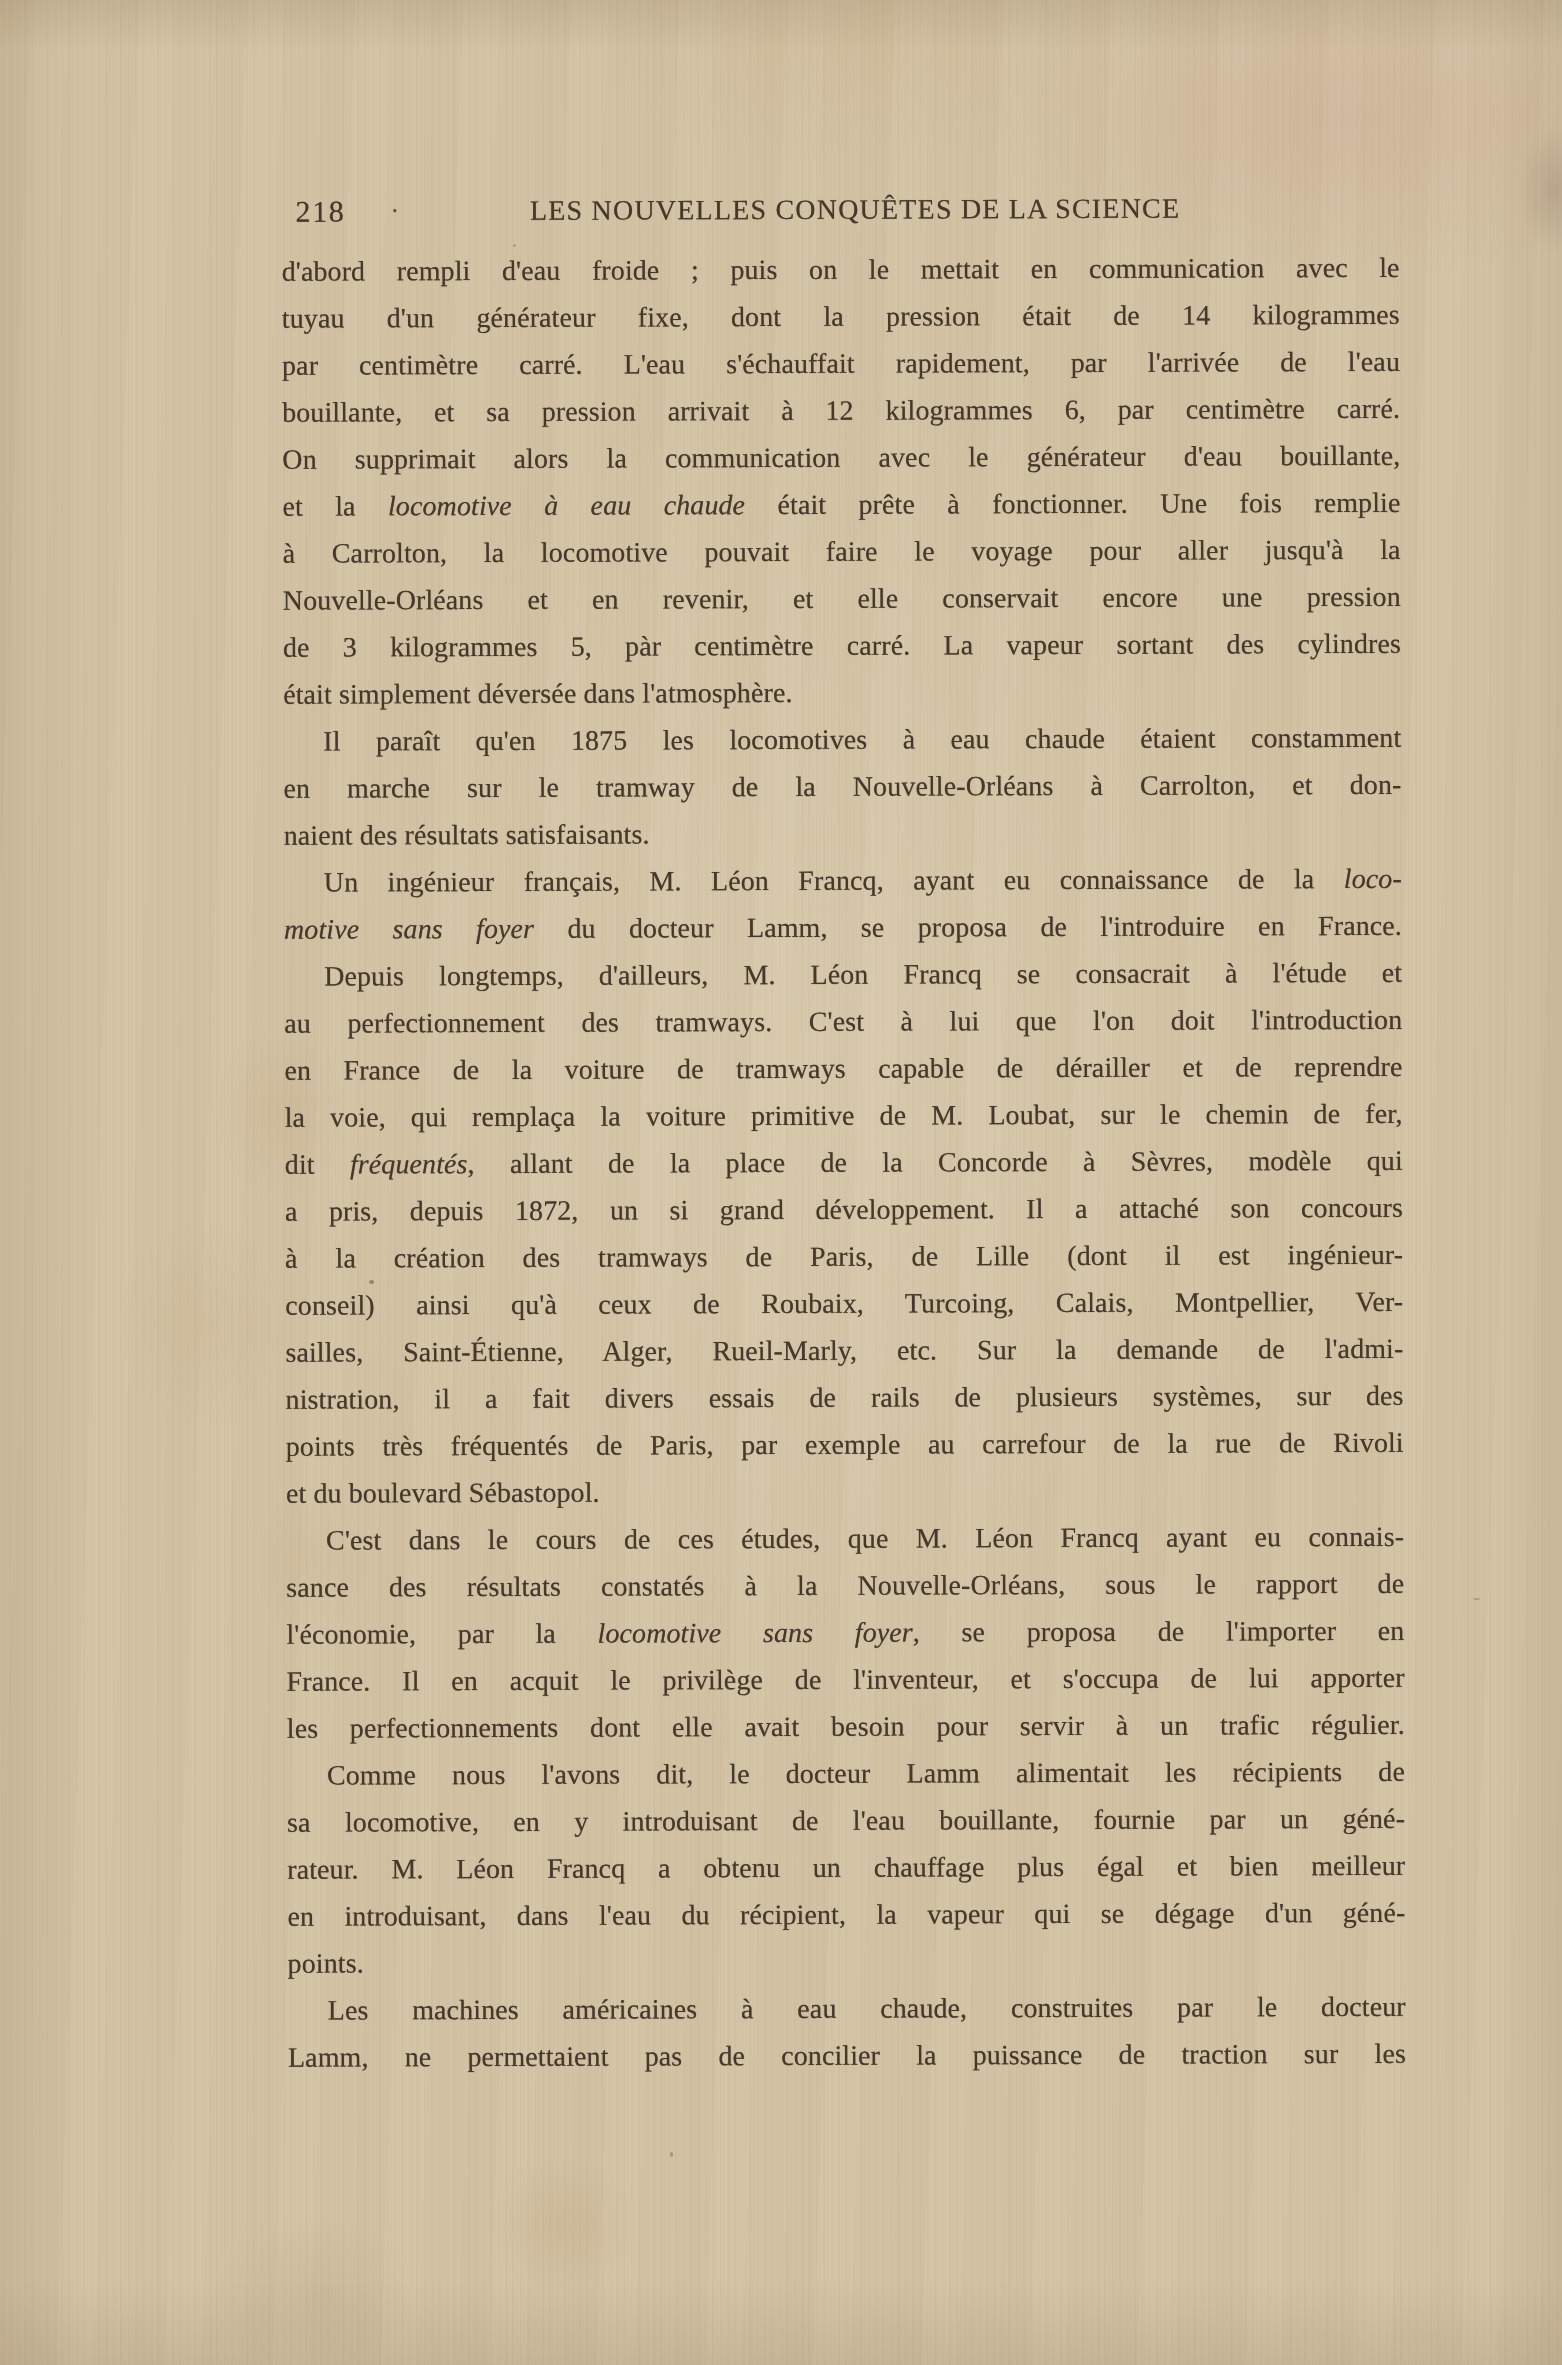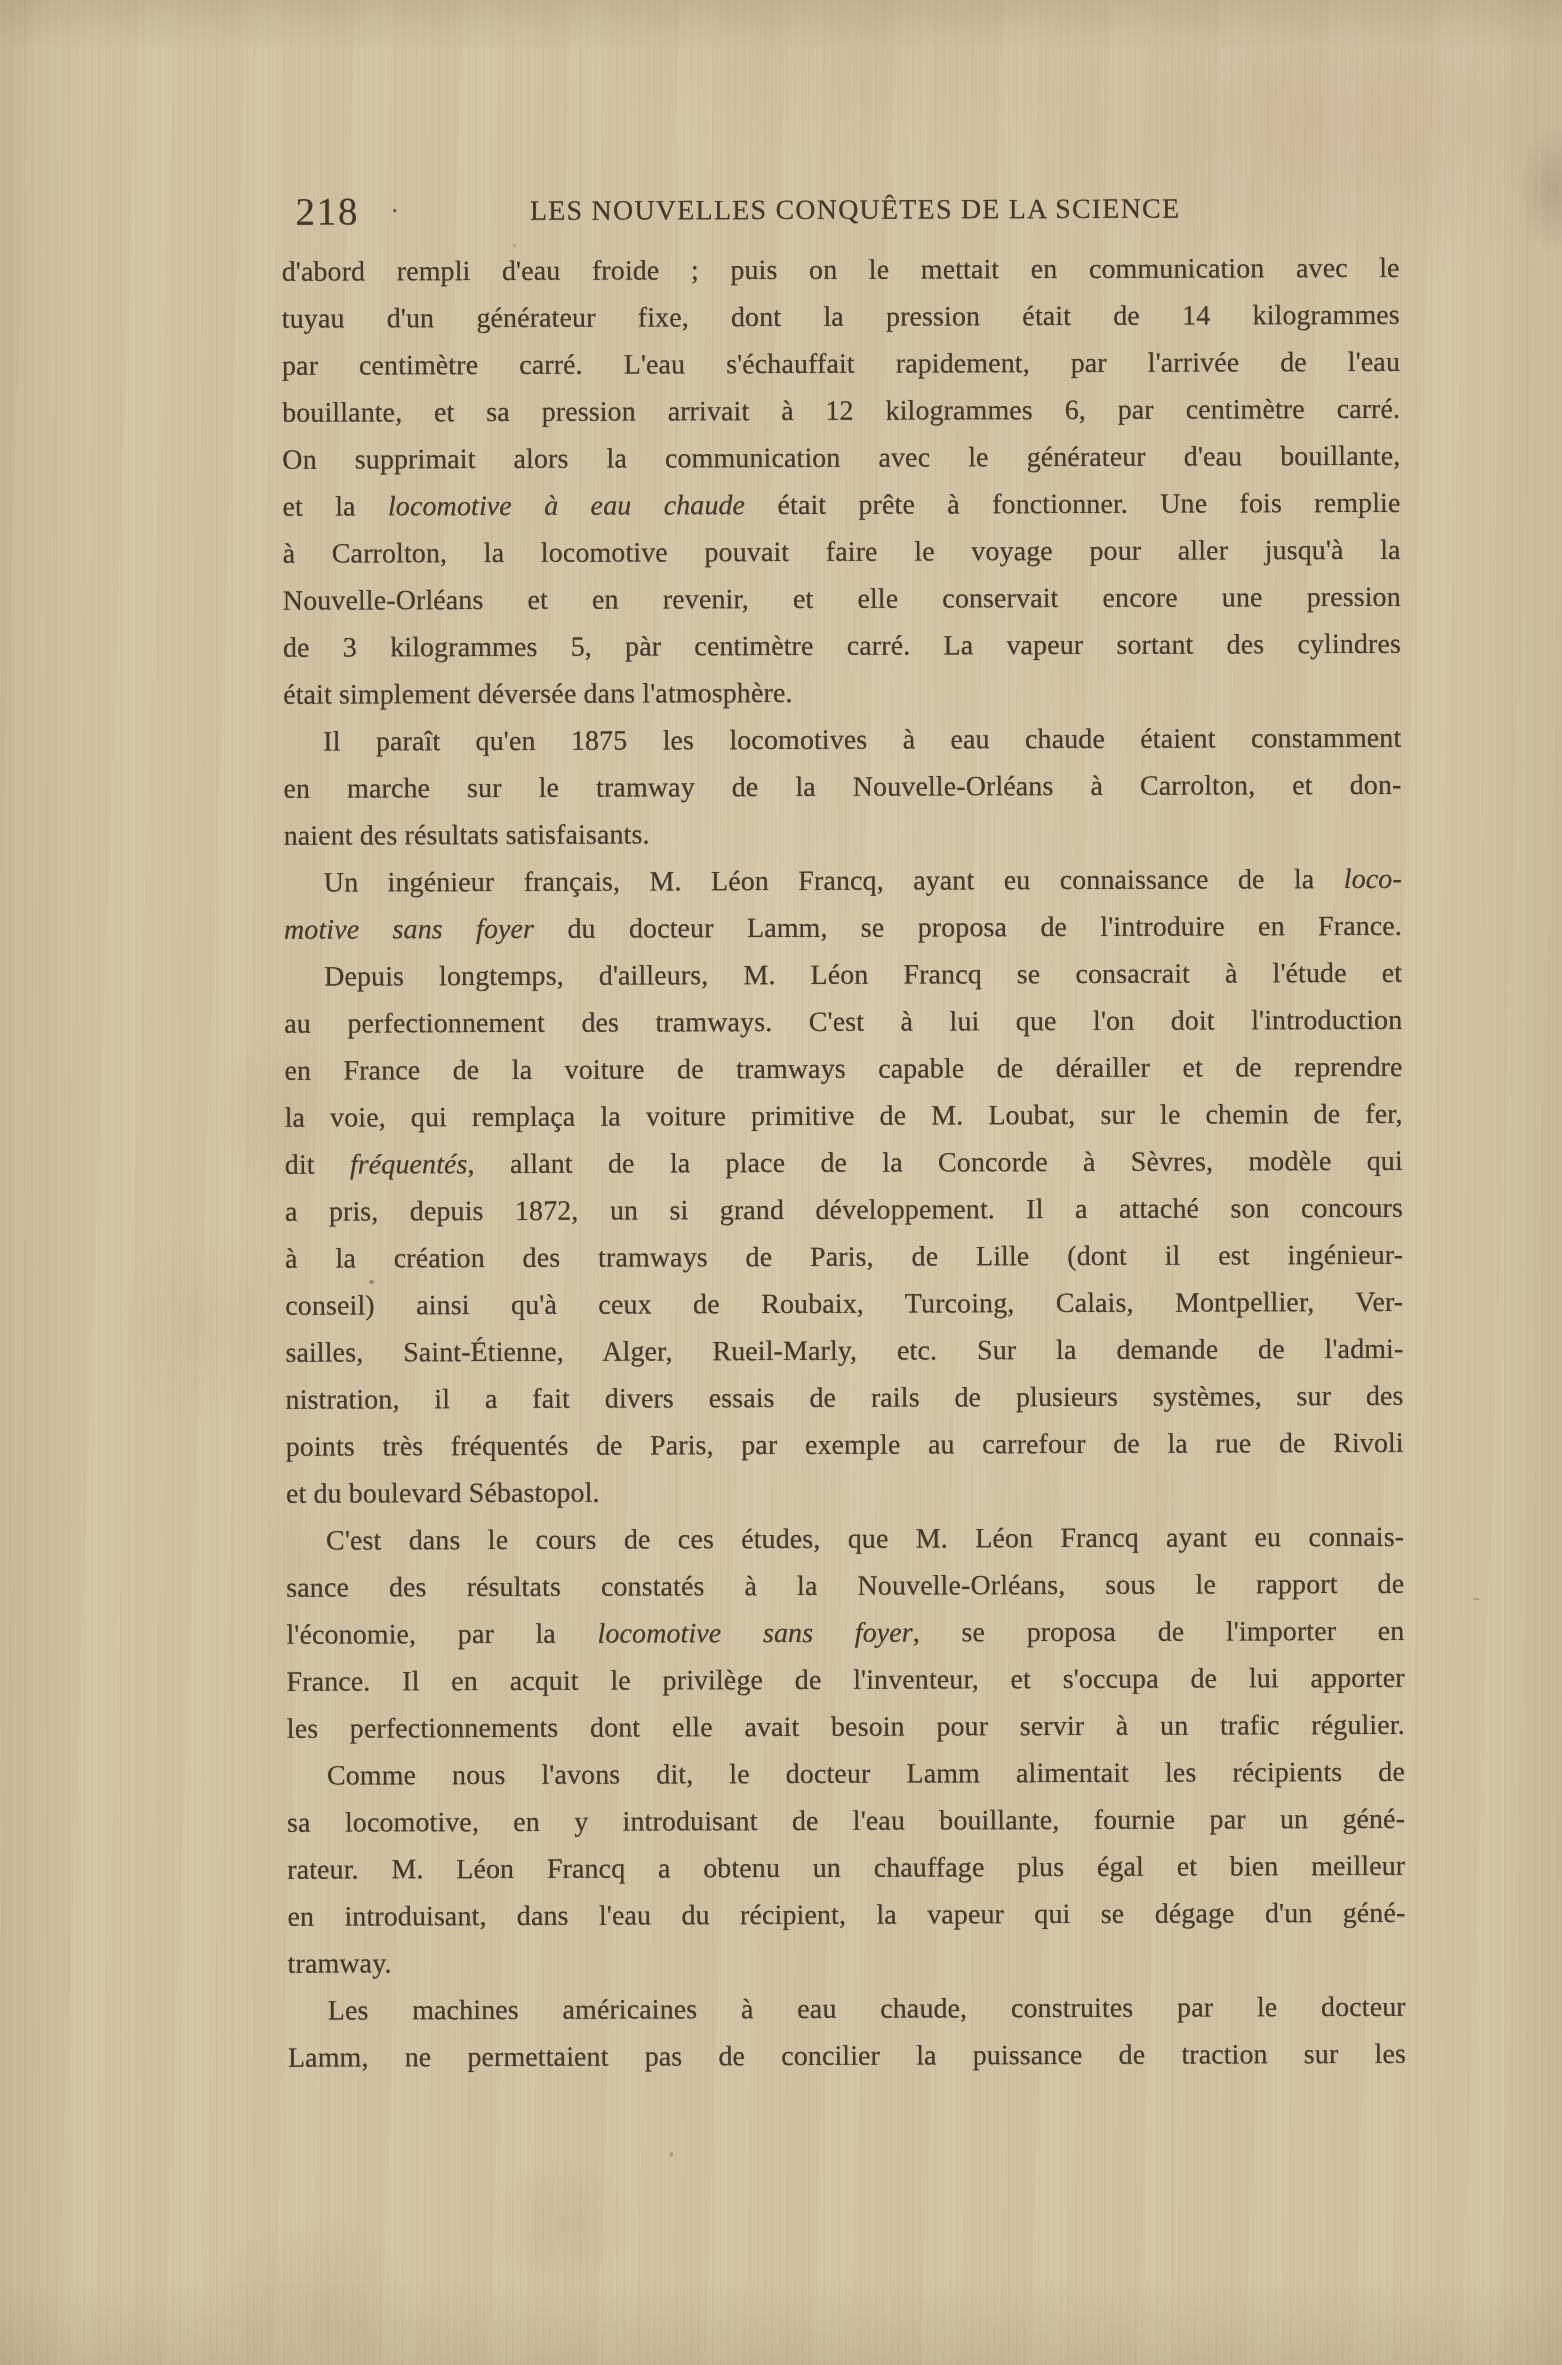--- a/index.html
+++ b/index.html
@@ -48,21 +48,21 @@
     transform: rotate(-0.2deg);
     transform-origin: 50% 40%;
   }
   .ink { color: #45392c; text-shadow: 0 0 0.7px rgba(69,57,44,0.55), 0.3px 0.3px 0 rgba(69,57,44,0.16); }
   .page-header {
     position: absolute; top: 193px; left: 284px; width: 1118px; height: 35px;
     line-height: 34px;
   }
   .page-number {
     position: absolute; left: 14px; top: 0;
-    font-size: 39px; letter-spacing: 1.7px; text-align: right;
+    font-size: 30px; letter-spacing: 1.7px; text-align: right;
   }
   .header-dot {
     position: absolute; left: 109px; top: 0;
     font-size: 26px; opacity: 0.8;
   }
   .running-title {
     position: absolute; left: calc(50% + 14.7px); top: 0;
     transform: translateX(-50%);
     white-space: nowrap;
     font-size: 28px; letter-spacing: 1.2px;
@@ -125,21 +125,21 @@
           <div class="line end"><span>et du boulevard Sébastopol.</span></div>
           <div class="line indent"><span>C'est dans le cours de ces études, que M. Léon Francq ayant eu connais-</span></div>
           <div class="line"><span>sance des résultats constatés à la Nouvelle-Orléans, sous le rapport de</span></div>
           <div class="line"><span>l'économie, par la </span><i>locomotive sans foyer</i><span>, se proposa de l'importer en</span></div>
           <div class="line"><span>France. Il en acquit le privilège de l'inventeur, et s'occupa de lui apporter</span></div>
           <div class="line"><span>les perfectionnements dont elle avait besoin pour servir à un trafic régulier.</span></div>
           <div class="line indent"><span>Comme nous l'avons dit, le docteur Lamm alimentait les récipients de</span></div>
           <div class="line"><span>sa locomotive, en y introduisant de l'eau bouillante, fournie par un géné-</span></div>
           <div class="line"><span>rateur. M. Léon Francq a obtenu un chauffage plus égal et bien meilleur</span></div>
           <div class="line"><span>en introduisant, dans l'eau du récipient, la vapeur qui se dégage d'un géné-</span></div>
-          <div class="line end"><span>tramway.</span></div>
+          <div class="line end"><span>points.</span></div>
           <div class="line indent"><span>Les machines américaines à eau chaude, construites par le docteur</span></div>
           <div class="line"><span>Lamm, ne permettaient pas de concilier la puissance de traction sur les</span></div>
         </div>
     </main>
 
   </div>
 
   <div class="speck s1"></div>
   <div class="speck s2"></div>
   <div class="speck s3"></div>

